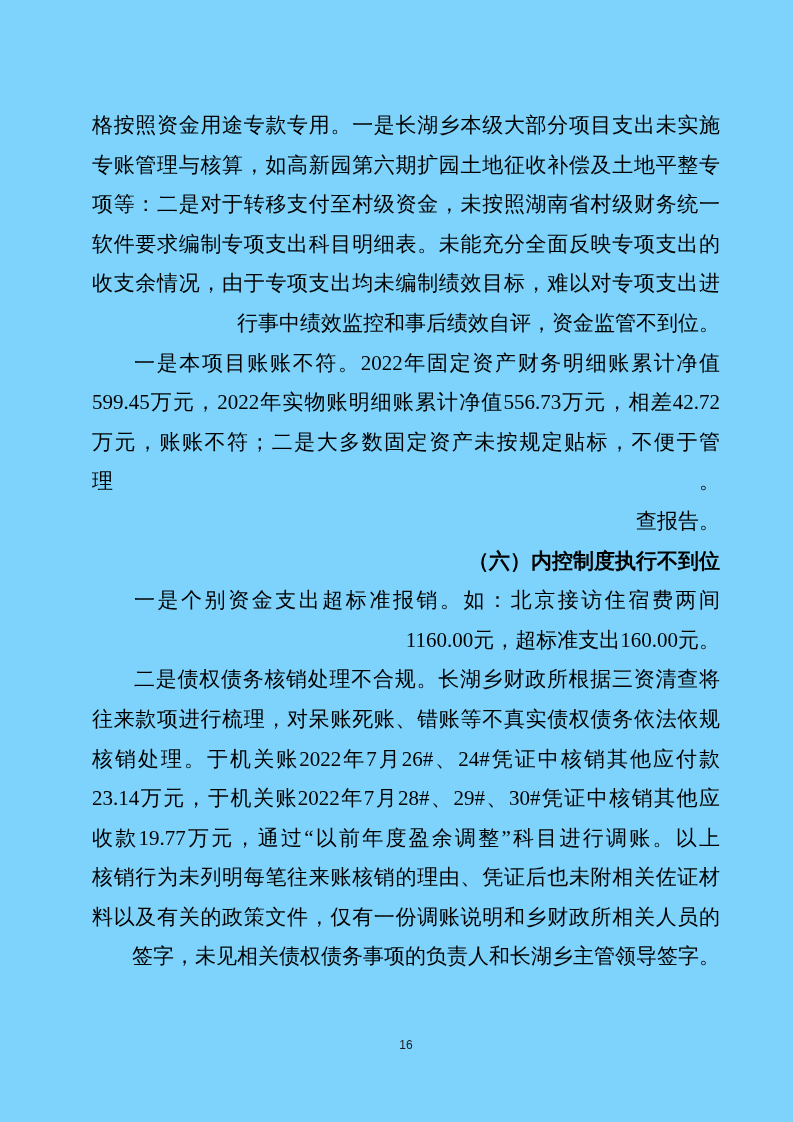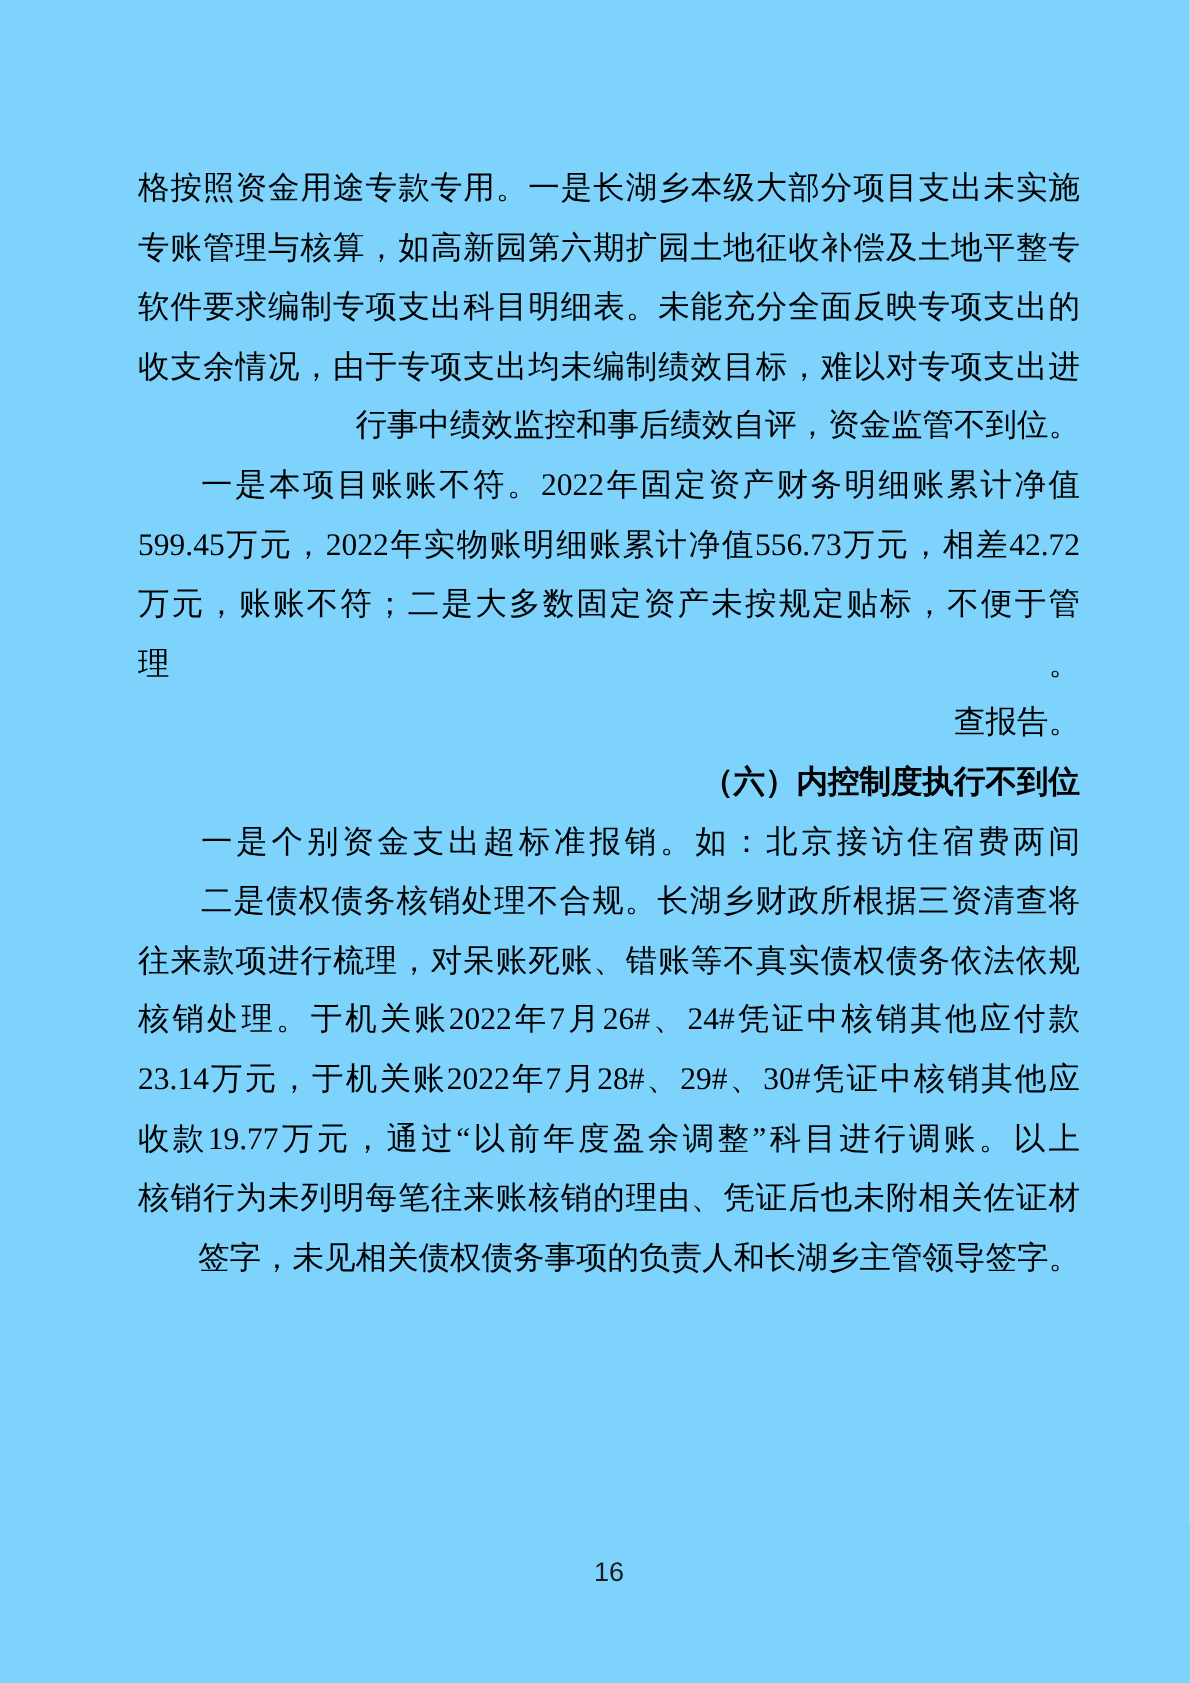--- a/index.html
+++ b/index.html
@@ -33,43 +33,46 @@
   }
   
   .ind { text-indent: 2em; }
   
   .head { font-weight: bold; }
   .pagenum {
     position: absolute;
     left: 92px; top: 1038px; width: 628px;
     text-align: center;
     font-family: "Liberation Sans", "DejaVu Sans", sans-serif;
-    font-size: 18px;
+    font-size: 12px;
     color: #1a1a1a;
   }
 </style>
 </head>
 <body>
 
 <div class="page">
   <div class="textblock">
     <div class="ln">格按照资金用途专款专用。一是长湖乡本级大部分项目支出未实施</div>
     <div class="ln">专账管理与核算，如高新园第六期扩园土地征收补偿及土地平整专</div>
+    <div class="ln">项等：二是对于转移支付至村级资金，未按照湖南省村级财务统一</div>
     <div class="ln">软件要求编制专项支出科目明细表。未能充分全面反映专项支出的</div>
     <div class="ln">收支余情况，由于专项支出均未编制绩效目标，难以对专项支出进</div>
     <div class="ln short">行事中绩效监控和事后绩效自评，资金监管不到位。</div>
     <div class="ln ind">一是本项目账账不符。2022年固定资产财务明细账累计净值</div>
     <div class="ln">599.45万元，2022年实物账明细账累计净值556.73万元，相差42.72</div>
     <div class="ln">万元，账账不符；二是大多数固定资产未按规定贴标，不便于管理。</div>
     <div class="ln short">查报告。</div>
     <div class="ln head ind short">（六）内控制度执行不到位</div>
     <div class="ln ind">一是个别资金支出超标准报销。如：北京接访住宿费两间</div>
+    <div class="ln short">1160.00元，超标准支出160.00元。</div>
     <div class="ln ind">二是债权债务核销处理不合规。长湖乡财政所根据三资清查将</div>
     <div class="ln">往来款项进行梳理，对呆账死账、错账等不真实债权债务依法依规</div>
     <div class="ln">核销处理。于机关账2022年7月26#、24#凭证中核销其他应付款</div>
     <div class="ln">23.14万元，于机关账2022年7月28#、29#、30#凭证中核销其他应</div>
     <div class="ln">收款19.77万元，通过“以前年度盈余调整”科目进行调账。以上</div>
     <div class="ln">核销行为未列明每笔往来账核销的理由、凭证后也未附相关佐证材</div>
+    <div class="ln">料以及有关的政策文件，仅有一份调账说明和乡财政所相关人员的</div>
     <div class="ln short">签字，未见相关债权债务事项的负责人和长湖乡主管领导签字。</div>
   </div>
 
   <div class="pagenum">16</div>
 </div>
 
 </body></html>

